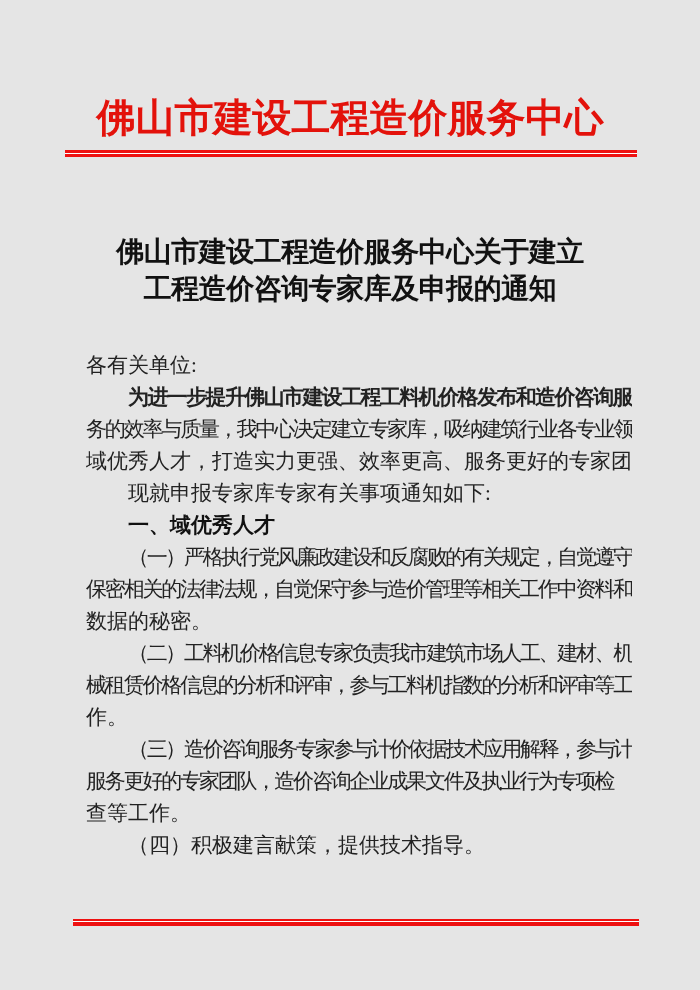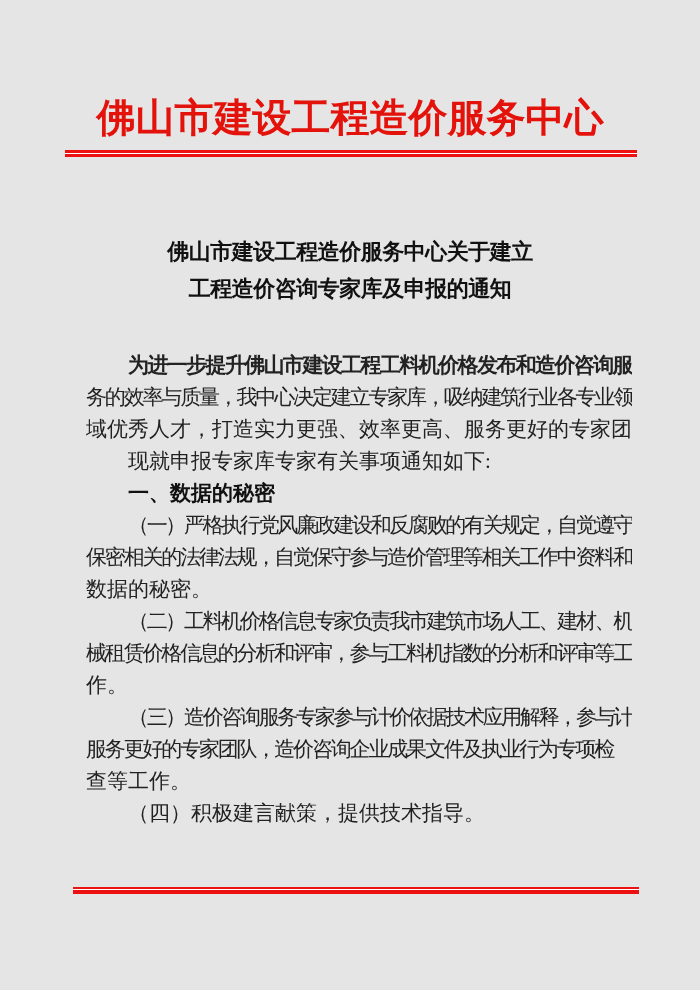--- a/index.html
+++ b/index.html
@@ -28,21 +28,21 @@
   .rule-top {
     margin: 8px 0 0 65px;
     width: 572px;
     height: 1px;
     border-top: 3px solid #ee1111;
     border-bottom: 3px solid #ee1111;
     background: #ffffff;
   }
   .doc-title {
     margin-top: 76px;
-    font-size: 22px;
+    font-size: 28px;
     line-height: 37px;
     font-weight: 700;
     letter-spacing: -0.5px;
     text-align: center;
     color: #111111;
   }
   .body-block {
     margin: 42px 0 0 86px;
     width: 546px;
     font-size: 21px;
@@ -80,28 +80,29 @@
 
   <div class="rule-top"></div>
 
   <div class="doc-title">
     <div>佛山市建设工程造价服务中心关于建立</div>
     <div>工程造价咨询专家库及申报的通知</div>
   </div>
 
   <div class="body-block">
 
+    <div class="bline"><span>各有关单位:</span></div>
 
     <div class="bline indent jfit"><span style="letter-spacing: -1.61538px; font-weight: bold;">为进一步提升佛山市建设工程工料机价格发布和造价咨询服</span></div>
     <div class="bline jfit"><span style="letter-spacing: -2.17241px;">务的效率与质量，我中心决定建立专家库，吸纳建筑行业各专业领</span></div>
     <div class="bline"><span>域优秀人才，打造实力更强、效率更高、服务更好的专家团队。</span></div>
 
     <div class="bline indent"><span>现就申报专家库专家有关事项通知如下:</span></div>
 
-    <div class="bline indent heading"><span>一、数据的秘密</span></div>
+    <div class="bline indent heading"><span>一、域优秀人才</span></div>
 
     <div class="bline indent jfit"><span style="letter-spacing: -2.33333px;">（一）严格执行党风廉政建设和反腐败的有关规定，自觉遵守</span></div>
     <div class="bline jfit"><span style="letter-spacing: -2.17241px;">保密相关的法律法规，自觉保守参与造价管理等相关工作中资料和</span></div>
     <div class="bline"><span>数据的秘密。</span></div>
 
     <div class="bline indent jfit"><span style="letter-spacing: -2.33333px; margin-top: 32px;">（二）工料机价格信息专家负责我市建筑市场人工、建材、机</span></div>
     <div class="bline jfit"><span style="letter-spacing: -2.17241px;">械租赁价格信息的分析和评审，参与工料机指数的分析和评审等工</span></div>
     <div class="bline"><span>作。</span></div>
 
     <div class="bline indent jfit"><span style="letter-spacing: -2.33333px;">（三）造价咨询服务专家参与计价依据技术应用解释，参与计</span></div>

